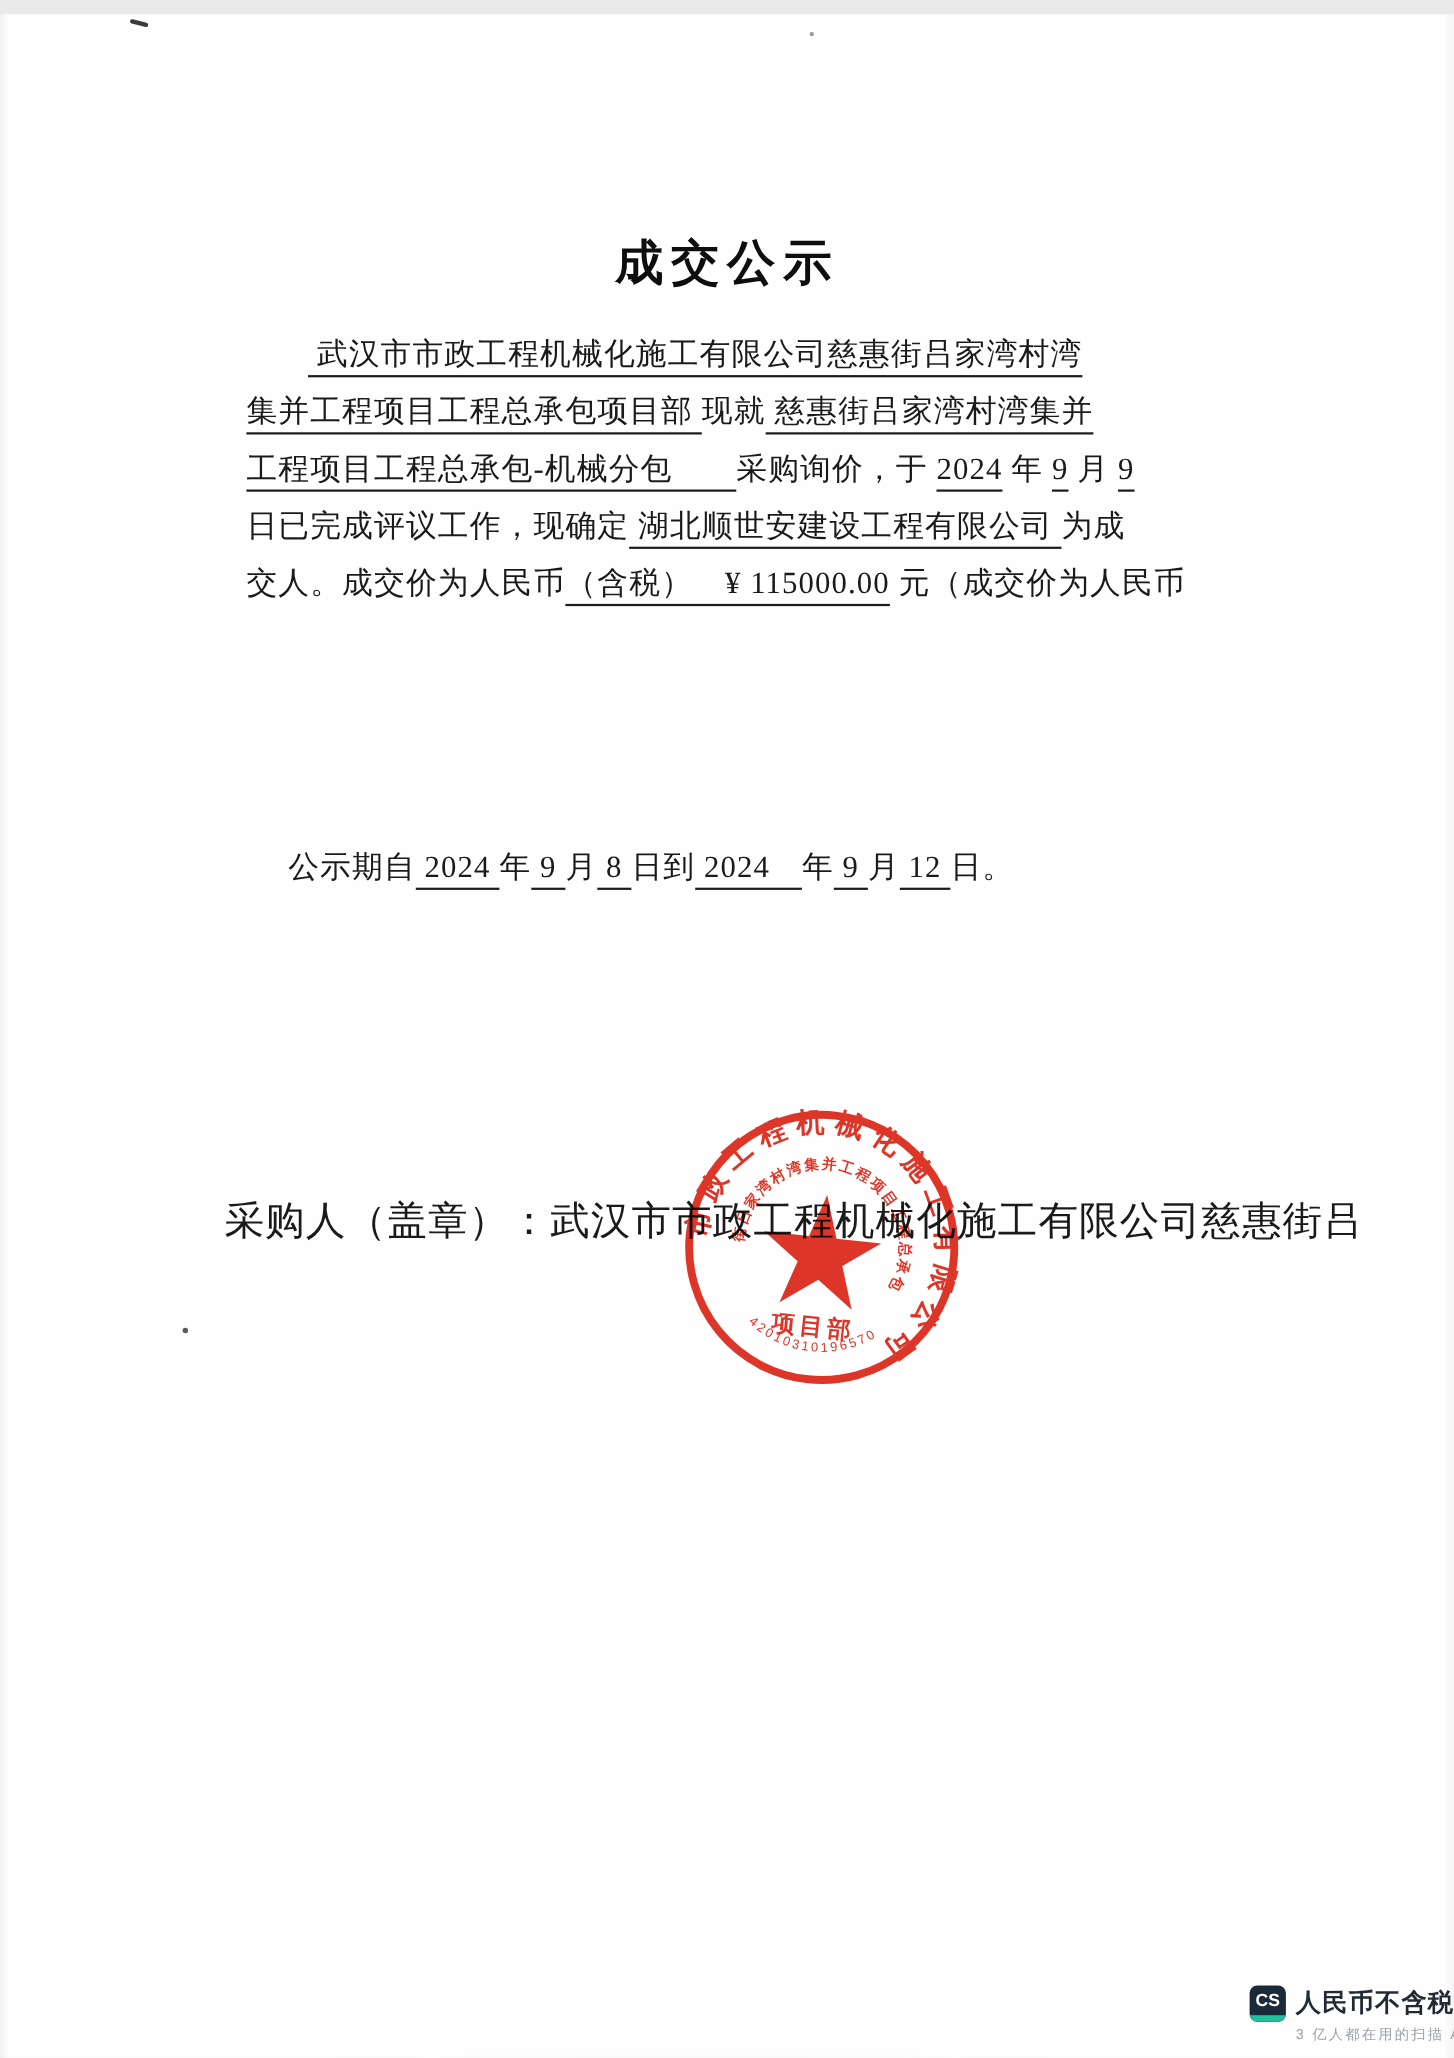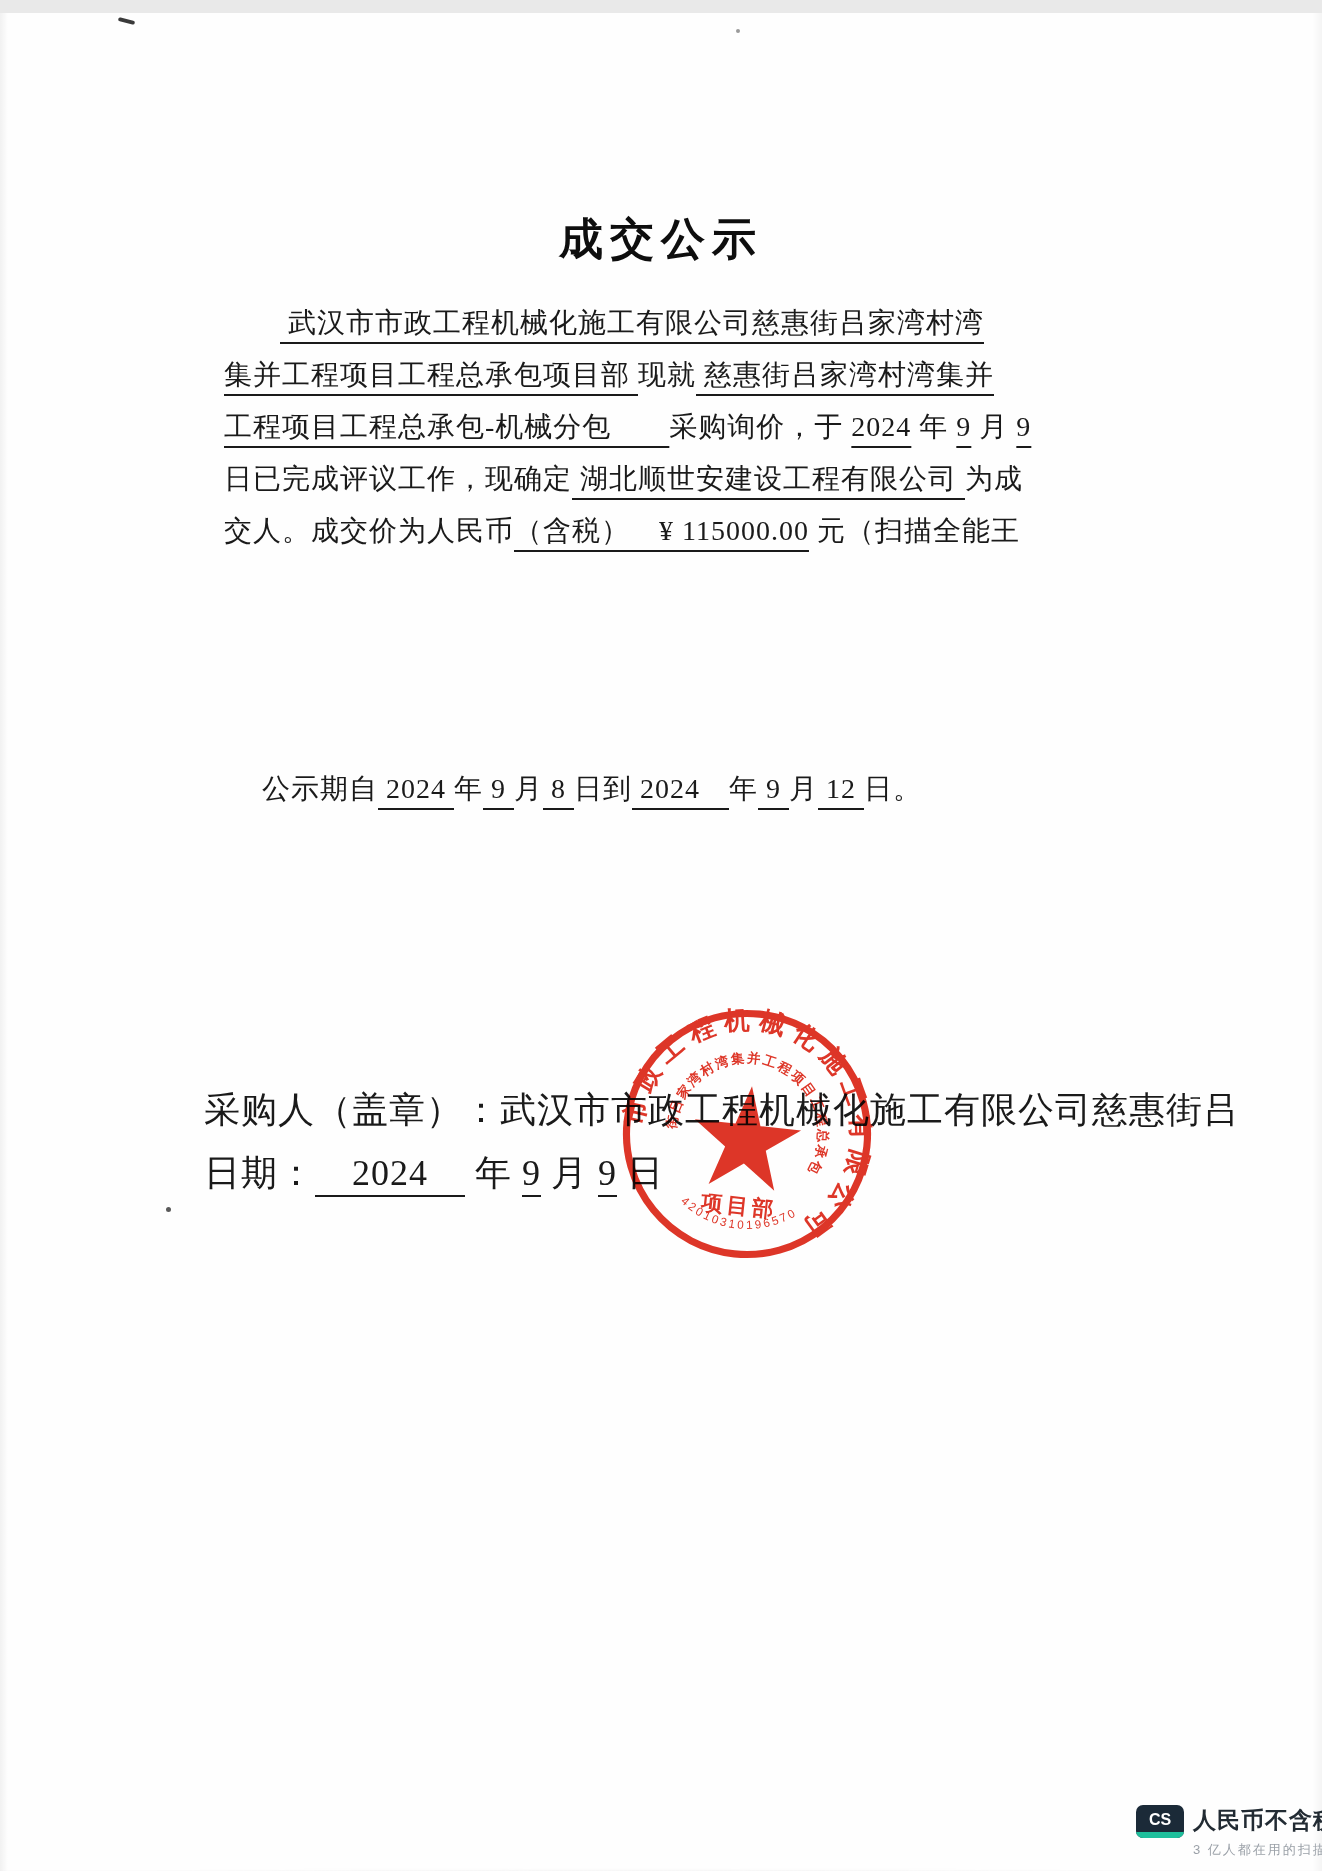--- a/index.html
+++ b/index.html
@@ -58,21 +58,21 @@
     pointer-events:none;
   }
   .seal text { font-family:"Liberation Sans", sans-serif; }
 
   .watermark {
     position:absolute; left:1136px; top:1792px;
     display:flex; gap:9px; align-items:flex-start;
     font-family:"Liberation Sans", sans-serif;
   }
   .cs-logo {
-    width:48px; height:33px; border-radius:7px;
+    width:33px; height:33px; border-radius:7px;
     background:#1b2a38; color:#ffffff;
     font-weight:bold; font-size:16px;
     display:flex; align-items:center; justify-content:center;
     position:relative; overflow:hidden; flex:0 0 auto;text-align:right;
   }
   .cs-logo .accent { position:absolute; left:0; bottom:0; width:100%; height:6px; background:#1fbf9c; }
   .cs-logo .cs-text { position:relative; top:-2px; }
   .wm-name { font-weight:bold; font-size:23px; color:#222b33; letter-spacing:1px; white-space:nowrap; }
   .wm-name sup { font-size:10px; font-weight:normal; color:#555; }
   .wm-tagline { margin-top:5px; font-size:13px; color:#9ba1a8; letter-spacing:2px; white-space:nowrap; }
@@ -88,30 +88,29 @@
   <div class="speck-b"></div>
   <div class="speck-c"></div>
 
   <h1 class="title">成交公示</h1>
 
   <div class="body-para">
       <div class="line"><span>　</span><span class="u"> 武汉市市政工程机械化施工有限公司慈惠街吕家湾村湾</span></div>
       <div class="line"><span class="u">集并工程项目工程总承包项目部 </span><span>现就</span><span class="u"> 慈惠街吕家湾村湾集并</span></div>
       <div class="line"><span class="u">工程项目工程总承包-机械分包　　</span><span>采购询价，于 </span><span class="u">2024</span><span> 年 </span><span class="u">9</span><span> 月 </span><span class="u">9</span></div>
       <div class="line"><span>日已完成评议工作，现确定</span><span class="u"> 湖北顺世安建设工程有限公司 </span><span>为成</span></div>
-      <div class="line"><span>交人。成交价为人民币</span><span class="u">（含税）　¥ 115000.00</span><span> 元（扫描全能王</span></div>
+      <div class="line"><span>交人。成交价为人民币</span><span class="u">（含税）　¥ 115000.00</span><span> 元（成交价为人民币</span></div>
     </div>
 
   <div class="period-para">
       <div class="line"><span>公示期自</span><span class="u"> 2024 </span><span>年</span><span class="u"> 9 </span><span>月</span><span class="u"> 8 </span><span>日到</span><span class="u"> 2024　</span><span>年</span><span class="u"> 9 </span><span>月</span><span class="u"> 12 </span><span>日。</span></div>
     </div>
 
   <div class="sig">
       <div class="line"><span>采购人（盖章）：武汉市市政工程机械化施工有限公司慈惠街吕</span></div>
-      <div class="line"><span>日期：</span><span class="u">　2024　</span><span> 年 </span><span class="u">9</span><span> 月 </span><span class="u">9</span><span> 日</span></div>
     </div>
 
   <svg class="seal" viewBox="0 0 280 280" aria-hidden="true">
     <defs>
       <path id="arcOuter" d="M 37,140 A 103,103 0 1 1 243,140 A 103,103 0 1 1 37,140"></path>
       <path id="arcInner" d="M 70,140 A 70,70 0 1 1 210,140 A 70,70 0 1 1 70,140"></path>
       <path id="arcBottom" d="M 52,172 A 94,94 0 0 0 228,172"></path>
     </defs>
     <circle cx="140" cy="140" r="118" fill="none" stroke="#dd2b1c" stroke-width="7"></circle>
     <text font-size="25" fill="#dd2b1c" font-weight="bold" letter-spacing="8">

